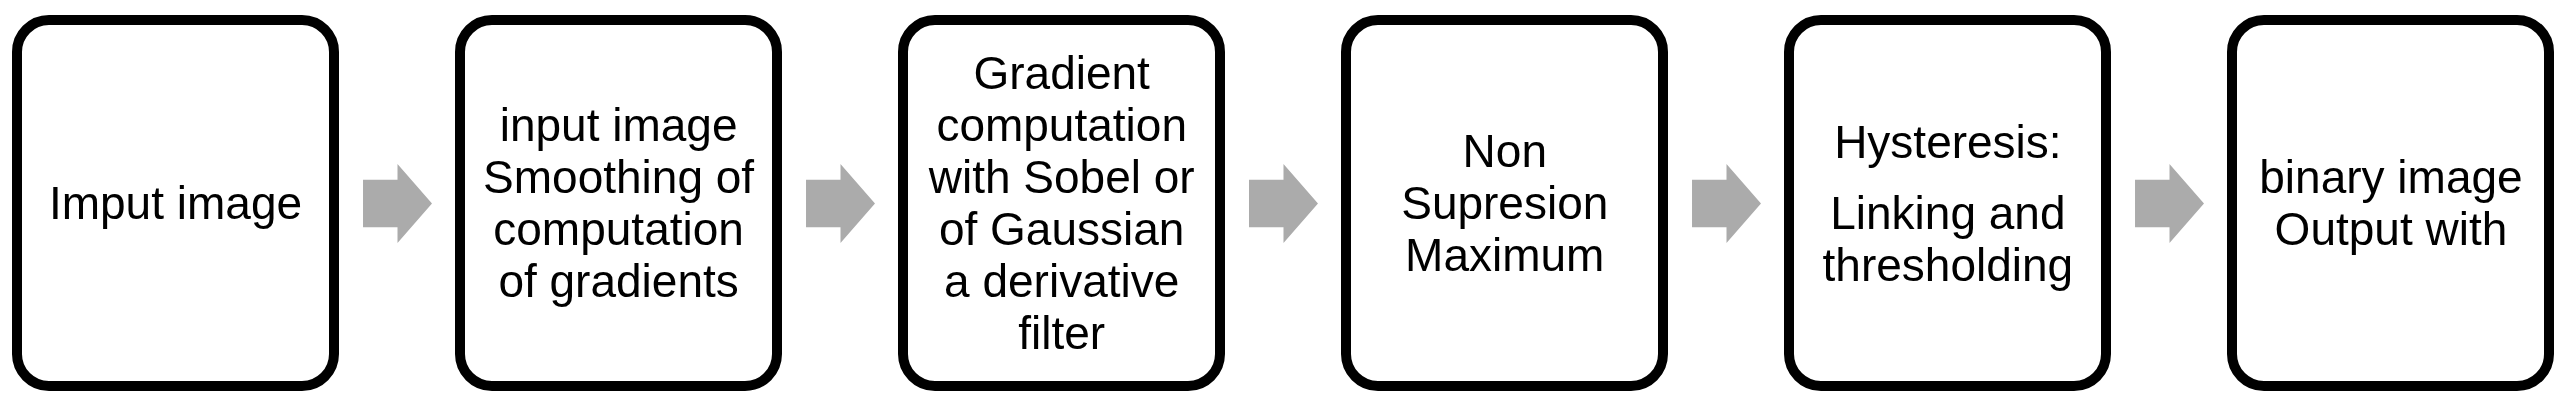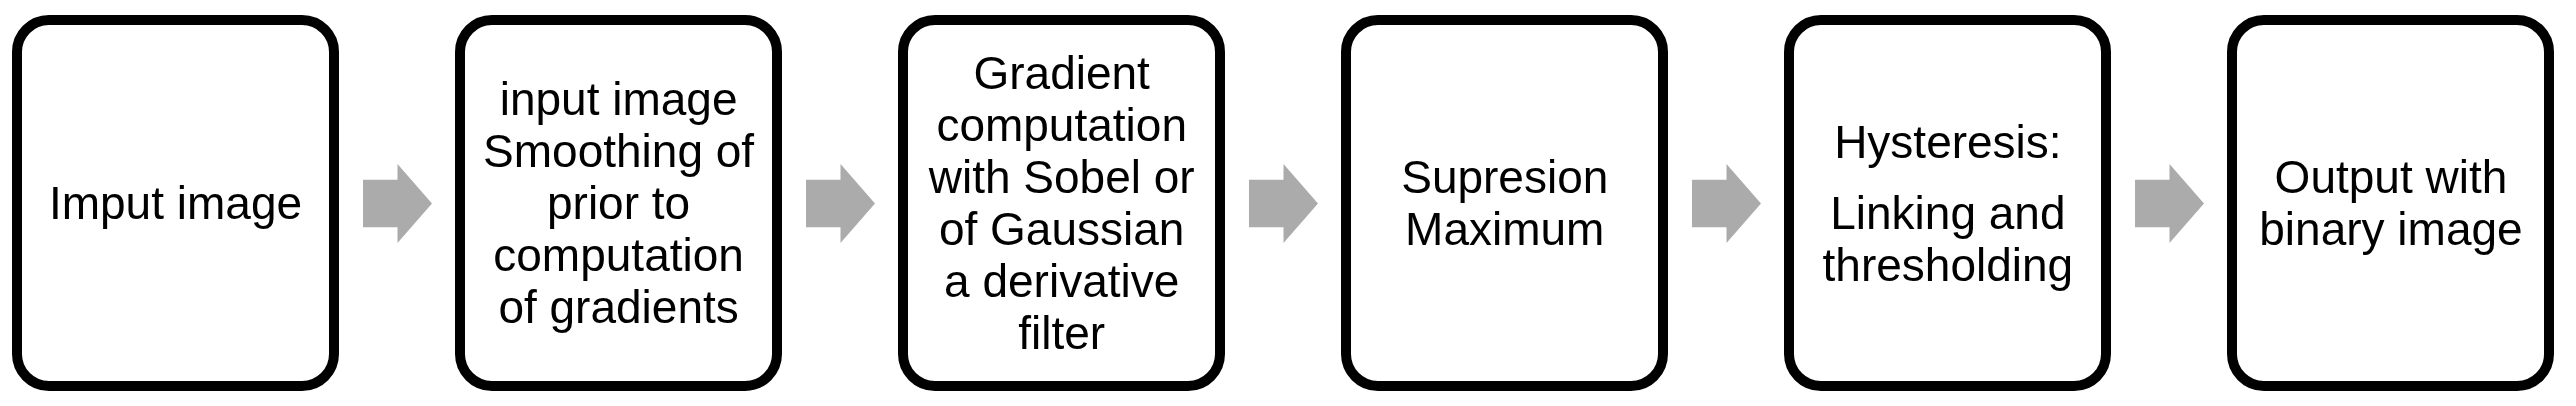--- a/index.html
+++ b/index.html
@@ -60,21 +60,20 @@
 
   <svg class="arrow" width="69" height="79" viewBox="0 0 96 110">
     <polygon points="0,22 48,22 48,0 96,55 48,110 48,88 0,88" fill="#ABABAB"></polygon>
   </svg>
 
   <div class="box">
     <div class="box-text">
         <div class="para">
           <div class="line">input image</div>
           <div class="line">Smoothing of</div>
-          <div class="line">prior to</div>
           <div class="line">computation</div>
           <div class="line">of gradients</div>
         </div>
       </div>
   </div>
 
   <svg class="arrow" width="69" height="79" viewBox="0 0 96 110">
     <polygon points="0,22 48,22 48,0 96,55 48,110 48,88 0,88" fill="#ABABAB"></polygon>
   </svg>
 
@@ -91,20 +90,21 @@
       </div>
   </div>
 
   <svg class="arrow" width="69" height="79" viewBox="0 0 96 110">
     <polygon points="0,22 48,22 48,0 96,55 48,110 48,88 0,88" fill="#ABABAB"></polygon>
   </svg>
 
   <div class="box">
     <div class="box-text">
         <div class="para">
+          <div class="line">Non</div>
           <div class="line">Supresion</div>
           <div class="line">Maximum</div>
         </div>
       </div>
   </div>
 
   <svg class="arrow" width="69" height="79" viewBox="0 0 96 110">
     <polygon points="0,22 48,22 48,0 96,55 48,110 48,88 0,88" fill="#ABABAB"></polygon>
   </svg>
 
@@ -120,20 +120,20 @@
       </div>
   </div>
 
   <svg class="arrow" width="69" height="79" viewBox="0 0 96 110">
     <polygon points="0,22 48,22 48,0 96,55 48,110 48,88 0,88" fill="#ABABAB"></polygon>
   </svg>
 
   <div class="box">
     <div class="box-text">
         <div class="para">
+          <div class="line">binary image</div>
           <div class="line">Output with</div>
-          <div class="line">binary image</div>
         </div>
       </div>
   </div>
 
 </div>
 
 
 </body></html>

